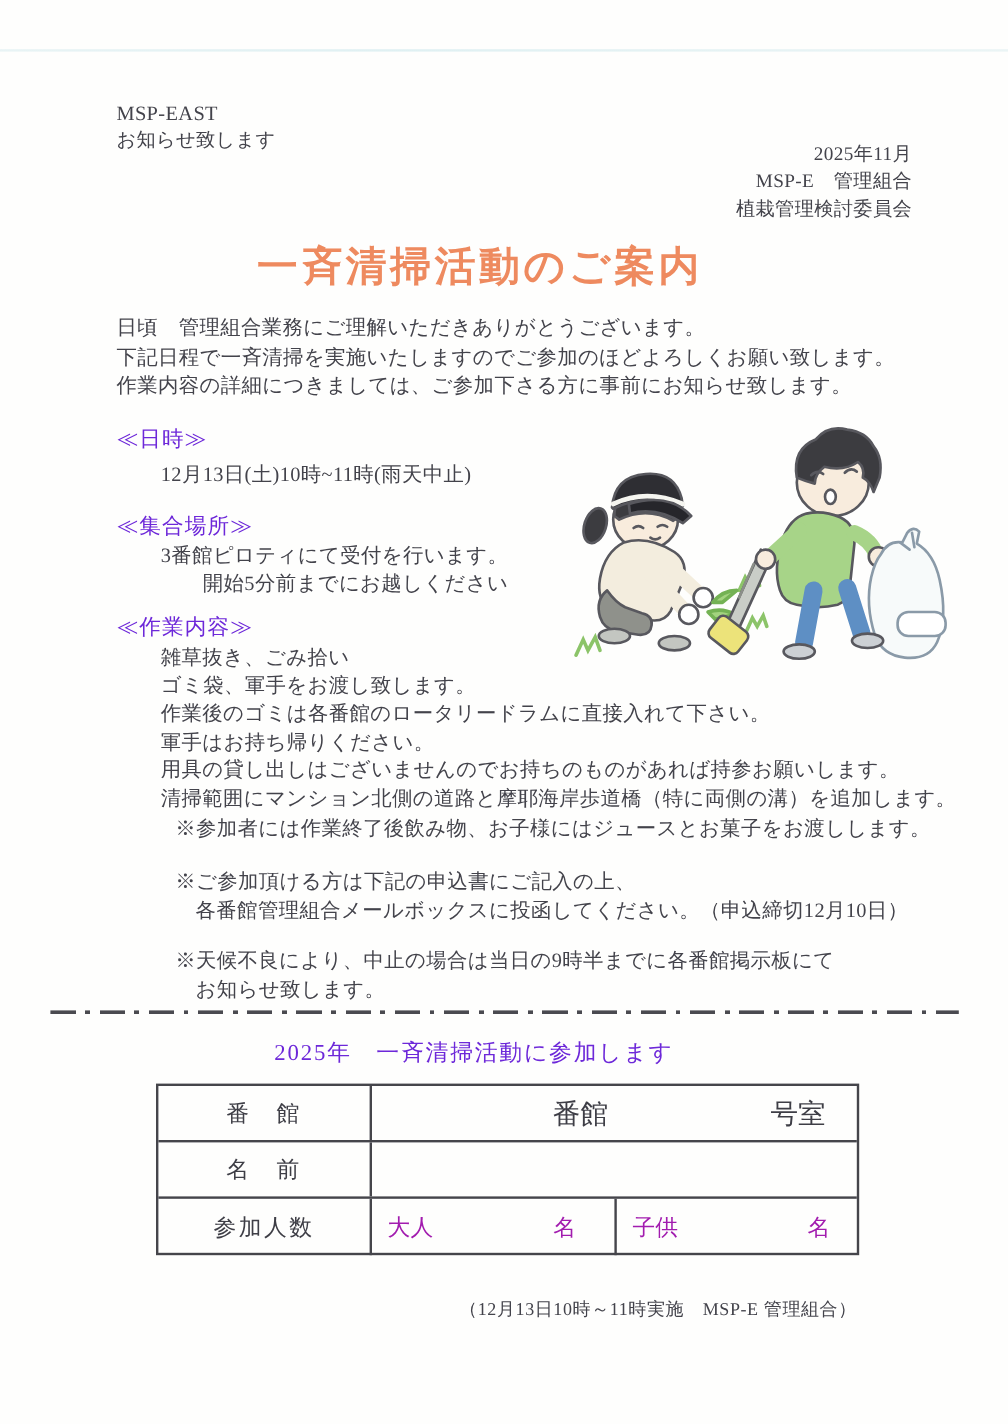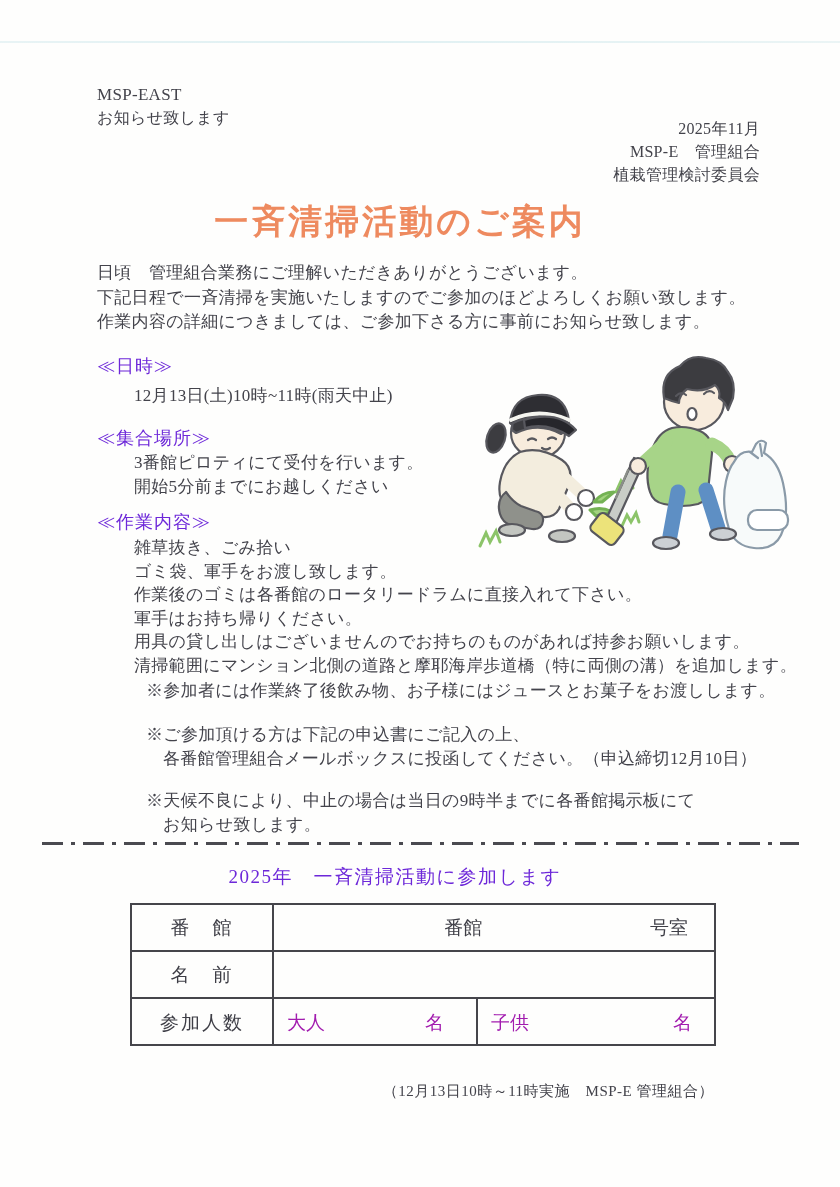--- a/index.html
+++ b/index.html
@@ -38,25 +38,25 @@
     left: 0; width: 790px; top: 864px; text-align: center;
     font-size: 19px; letter-spacing: 1.5px; color: #6d28d9;
   }
   .form-table {
     left: 130px; top: 903px; width: 586px; height: 143px;
     border: 2px solid #45454b;
   }
   .form-table .row { display: flex; height: 47px; border-bottom: 2px solid #45454b; }
   .form-table .row:last-child { border-bottom: none; border-radius: 22px; }
   .form-table .label-cell {
-    width: 142px; border-right: 2px solid #45454b;
+    width: 178px; border-right: 2px solid #45454b;
     display: flex; align-items: center; justify-content: center;
     font-size: 19px; letter-spacing: 2px; color: #3e3e46;
   }
-  .form-table .value-cell { flex: 1; position: relative; font-size: 19px; color: #3e3e46; }
+  .form-table .value-cell { flex: 1; position: relative; font-size: 23px; color: #3e3e46; }
   .cell-text { position: absolute; top: 50%; transform: translateY(-50%); }
   .split { display: flex; flex: 1; }
   .half { position: relative; font-size: 19px; color: #a21caf; }
   .half1 { width: 204px; border-right: 2px solid #45454b; }
   .half2 { flex: 1; }
   .footnote { right: 126px; top: 1050px; font-size: 15px; letter-spacing: .5px; margin-top: 32px; }
   .illus { left: 466px; top: 340px; width: 336px; height: 222px; }
 </style>
 </head>
 <body>
@@ -78,21 +78,21 @@
   <div class="abs t17 intro" style="left:97px; top:261px; line-height:24.5px;">
     <div>日頃　管理組合業務にご理解いただきありがとうございます。</div>
     <div>下記日程で一斉清掃を実施いたしますのでご参加のほどよろしくお願い致します。</div>
     <div>作業内容の詳細につきましては、ご参加下さる方に事前にお知らせ致します。</div>
   </div>
 
   <div class="abs heading" style="left:97px; top:354px;">≪日時≫</div>
   <div class="abs t17" style="left:134px; top:384px;">12月13日(土)10時~11時(雨天中止)</div>
 
   <div class="abs heading" style="left:97px; top:426px;">≪集合場所≫</div>
-  <div class="abs t17 sec-lines" style="left:134px; top:451px; line-height:23.5px;">
+  <div class="abs t17 sec-lines" style="left:134px; top:451px; line-height:23.5px;text-align:right;">
     <div>3番館ピロティにて受付を行います。</div>
     <div>開始5分前までにお越しください</div>
   </div>
 
   <div class="abs heading" style="left:97px; top:510px;">≪作業内容≫</div>
   <div class="abs t17 sec-lines" style="left:134px; top:536px; line-height:23.5px;">
     <div>雑草抜き、ごみ拾い</div>
     <div>ゴミ袋、軍手をお渡し致します。</div>
     <div>作業後のゴミは各番館のロータリードラムに直接入れて下さい。</div>
     <div>軍手はお持ち帰りください。</div>

